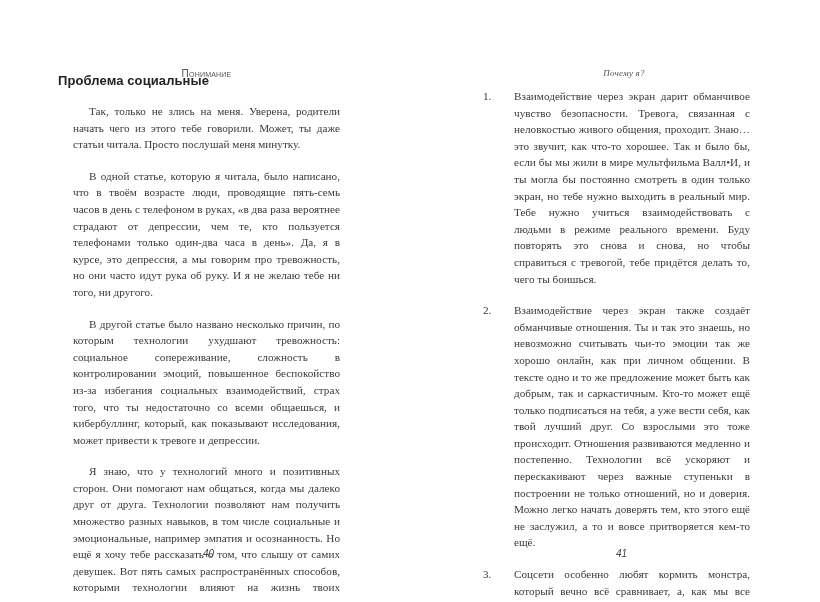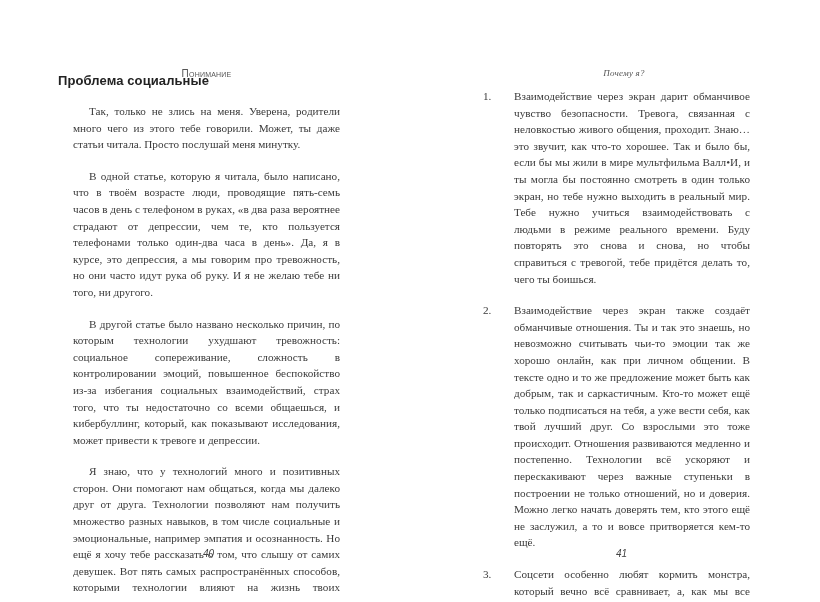--- a/index.html
+++ b/index.html
@@ -22,21 +22,21 @@
   .left .folio { left:145px; }
   .right .folio { left:133px; }
 </style>
 </head>
 <body>
 
 <div class="page left">
   <div class="running-head caps">Понимание</div>
   <div class="body">
     <h2 class="section-title">Проблема социальные</h2>
-    <p class="indent">Так, только не злись на меня. Уверена, родители много чего из этого тебе говорили. Может, ты даже статьи читала. Просто послушай меня минутку.</p>
+    <p class="indent">Так, только не злись на меня. Уверена, родители начать чего из этого тебе говорили. Может, ты даже статьи читала. Просто послушай меня минутку.</p>
     <p class="indent">В одной статье, которую я читала, было написано, что в твоём возрасте люди, проводящие пять-семь часов в день с телефоном в руках, «в два раза вероятнее страдают от депрессии, чем те, кто пользуется телефонами только один-два часа в день». Да, я в курсе, это депрессия, а мы говорим про тревожность, но они часто идут рука об руку. И я не желаю тебе ни того, ни другого.</p>
     <p class="indent">В другой статье было названо несколько причин, по которым технологии ухудшают тревожность: социальное сопереживание, сложность в контролировании эмоций, повышенное беспокойство из-за избегания социальных взаимодействий, страх того, что ты недостаточно со всеми общаешься, и кибербуллинг, который, как показывают исследования, может привести к тревоге и депрессии.</p>
     <p class="indent">Я знаю, что у технологий много и позитивных сторон. Они помогают нам общаться, когда мы далеко друг от друга. Технологии позволяют нам получить множество разных навыков, в том числе социальные и эмоциональные, например эмпатия и осознанность. Но ещё я хочу тебе рассказать о том, что слышу от самих девушек. Вот пять самых распространённых способов, которыми технологии влияют на жизнь твоих ровесниц.</p>
   </div>
   <div class="folio">40</div>
 </div>
 
 <div class="page right">
   <div class="running-head ital">Почему я?</div>
   <div class="body">

